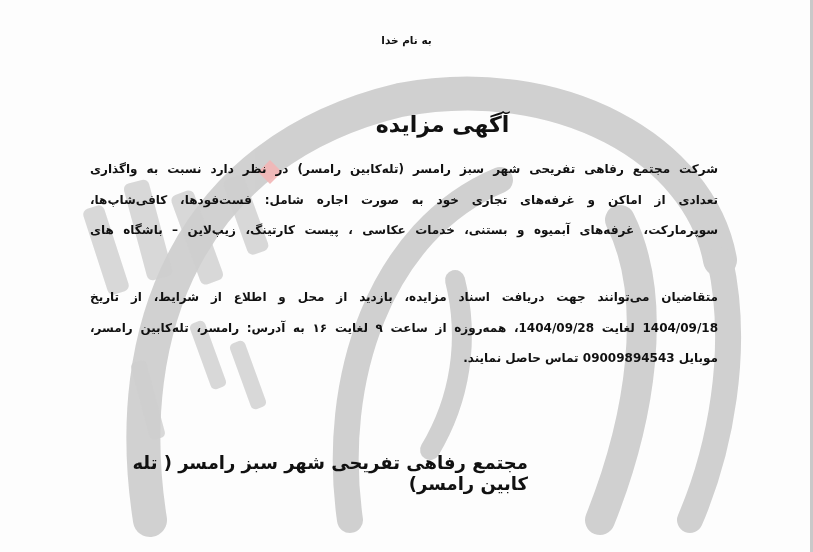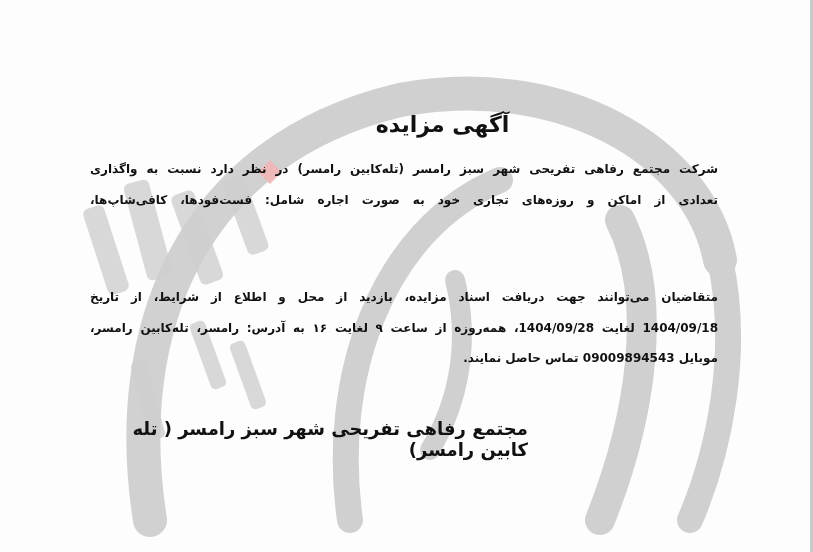--- a/index.html
+++ b/index.html
@@ -31,21 +31,21 @@
   .para {
     position:absolute; left:90px; width:628px; direction:rtl;
     text-align:justify; text-align-last:right;
     font-size:12px; font-weight:bold; line-height:30.5px;
   }
   .p1 { top:154px; }
   .p2 { top:282px; }
   .line { display:block; white-space:nowrap; text-align:justify; text-align-last:justify; }
   .line.last { text-align-last:right; }
   .signature {
-    position:absolute; top:418px; left:108px; width:420px; direction:rtl;
+    position:absolute; top:452px; left:108px; width:420px; direction:rtl;
     text-align:right; font-size:18px; font-weight:bold;
   }
 </style>
 </head>
 <body>
 
 <svg class="watermark" viewBox="0 0 813 552" xmlns="http://www.w3.org/2000/svg">
   <g fill="none" stroke="#c9c9c9" stroke-linecap="round" opacity="0.85">
     <path d="M150 520 C 120 330, 190 150, 400 100 C 560 70, 700 150, 720 260" stroke-width="34"></path>
     <path d="M350 520 C 330 380, 380 230, 500 180" stroke-width="26"></path>
@@ -61,26 +61,28 @@
     <rect x="200" y="320" width="16" height="70" rx="5" transform="rotate(-20 208 355)"></rect>
     <rect x="240" y="340" width="16" height="70" rx="5" transform="rotate(-20 248 375)"></rect>
     <rect x="140" y="360" width="16" height="80" rx="5" transform="rotate(-15 148 400)"></rect>
   </g>
   <polygon points="270,160 282,172 270,184 258,172" fill="#f2b5b5" opacity="0.9"></polygon>
 </svg>
 
 <div class="right-edge"></div>
 
 <div class="page">
+  <div class="basmala">به نام خدا</div>
 
   <div class="title">آگهی مزایده</div>
 
   <div class="para p1">
     <span class="line">شرکت مجتمع رفاهی تفریحی شهر سبز رامسر (تله‌کابین رامسر) در نظر دارد نسبت به واگذاری</span>
-    <span class="line">تعدادی از اماکن و روزه‌های تجاری خود به صورت اجاره  شامل: فست‌فودها، کافی‌شاپ‌ها،</span>
+    <span class="line">تعدادی از اماکن و غرفه‌های تجاری خود به صورت اجاره  شامل: فست‌فودها، کافی‌شاپ‌ها،</span>
+    <span class="line">سوپرمارکت، غرفه‌های آبمیوه و بستنی، خدمات عکاسی ، پیست کارتینگ، زیپ‌لاین – باشگاه های</span>
   </div>
 
   <div class="para p2">
     <span class="line">متقاضیان می‌توانند جهت دریافت اسناد مزایده، بازدید از محل و اطلاع از شرایط، از تاریخ</span>
     <span class="line">1404/09/18 لغایت 1404/09/28، همه‌روزه از ساعت ۹ لغایت ۱۶ به آدرس: رامسر، تله‌کابین رامسر،</span>
     <span class="line last">موبایل 09009894543 تماس حاصل نمایند.</span>
   </div>
 
   <div class="signature">مجتمع رفاهی تفریحی شهر سبز رامسر ( تله کابین رامسر)</div>
 </div>

